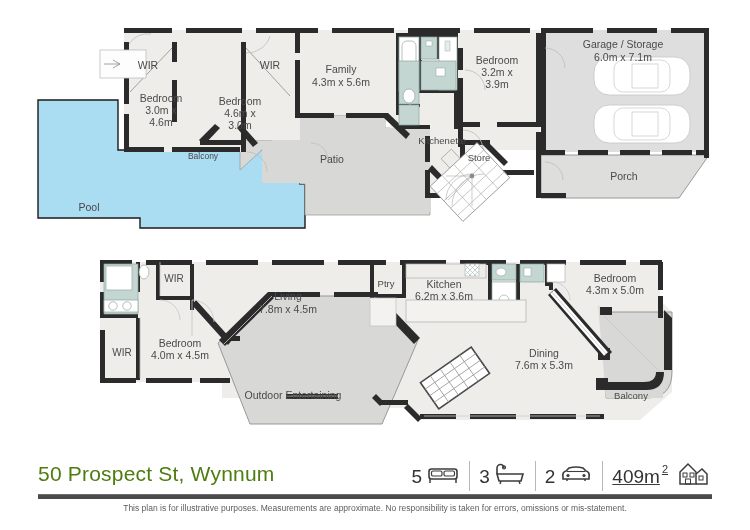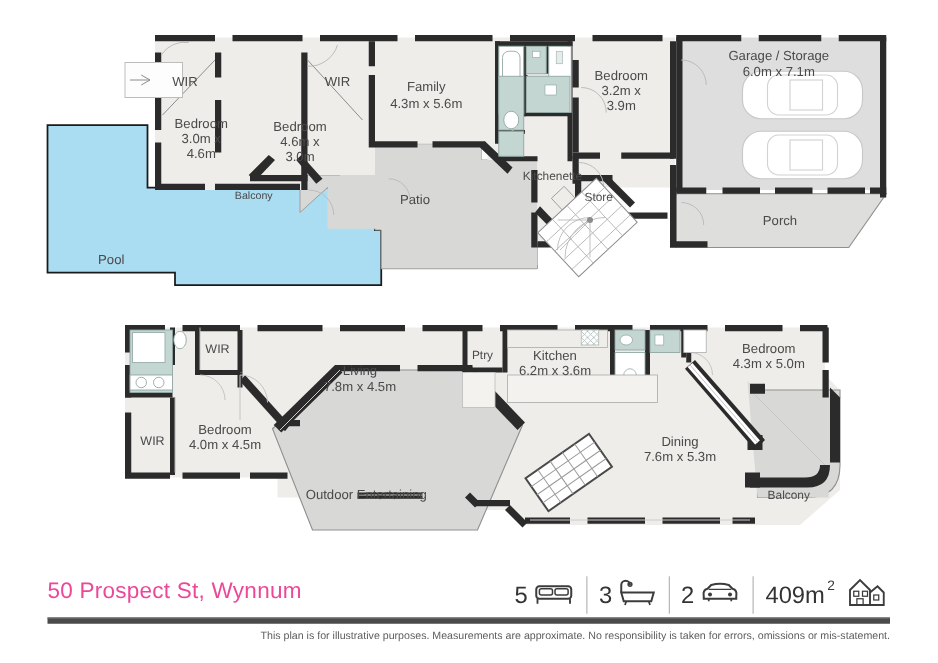--- a/index.html
+++ b/index.html
@@ -10,40 +10,40 @@
     color:#3a3a3a;
   }
   #plan-root{position:absolute;left:0;top:0;width:750px;height:530px;}
   svg.plan{position:absolute;left:0;top:0;width:750px;height:530px;display:block;}
 
   .footer-bar{
     position:absolute;left:38px;top:458px;width:674px;height:72px;
   }
   .address{
     position:absolute;left:0;top:4px;
-    font-size:18px;letter-spacing:.2px;color:#ec4899;white-space:nowrap;text-align:right;
+    font-size:21px;letter-spacing:.2px;color:#4d7c0f;white-space:nowrap;text-align:right;
   }
   .stats{
     position:absolute;right:0;top:2px;height:32px;
     display:flex;align-items:center;gap:0px;
   }
   .stat{
     display:flex;align-items:center;gap:4px;padding:0 9px;height:30px;
     border-right:1px solid #b9b9b9;
   }
-  .stat:last-of-type{border-right:none;padding-right:4px;}
+  .stat:last-of-type{border-right:none;padding-right:4px;text-decoration:underline;}
   .stat .num{font-size:19px;color:#333;line-height:1;}
   .stat .ic{display:block;}
   .house-ic{padding-left:6px;display:flex;align-items:center;}
   .rule{
     position:absolute;left:0;top:36px;width:674px;height:4px;
     background:#4b4b4b;border-top:1px solid #6d6d6d;
   }
   .disclaimer{
-    position:absolute;left:0;top:44px;width:674px;text-align:right;
+    position:absolute;left:0;top:44px;width:674px;text-align:center;
     font-size:8.5px;color:#5d5d5d;line-height:12px;
   }
   .credit{
     position:absolute;left:0;top:56px;width:674px;text-align:center;
     font-size:8.5px;color:#5d5d5d;line-height:12px;
   }
   text{font-family:"Liberation Sans", sans-serif;fill:#4a4a4a;}
 </style>
 </head>
 <body>

